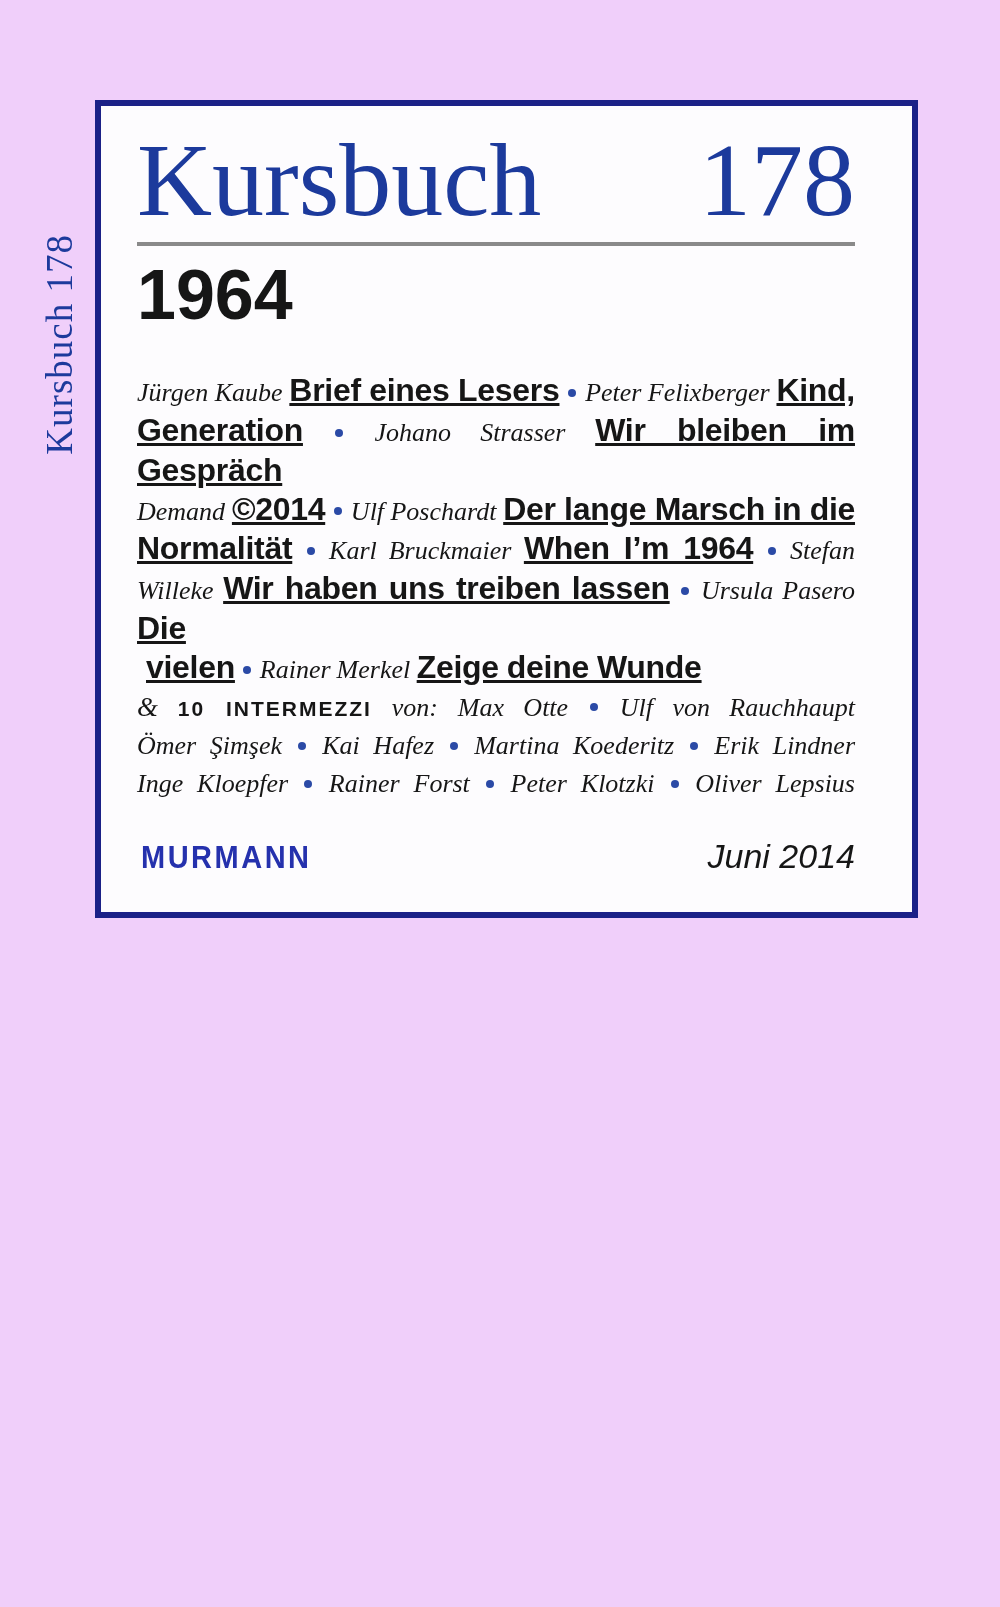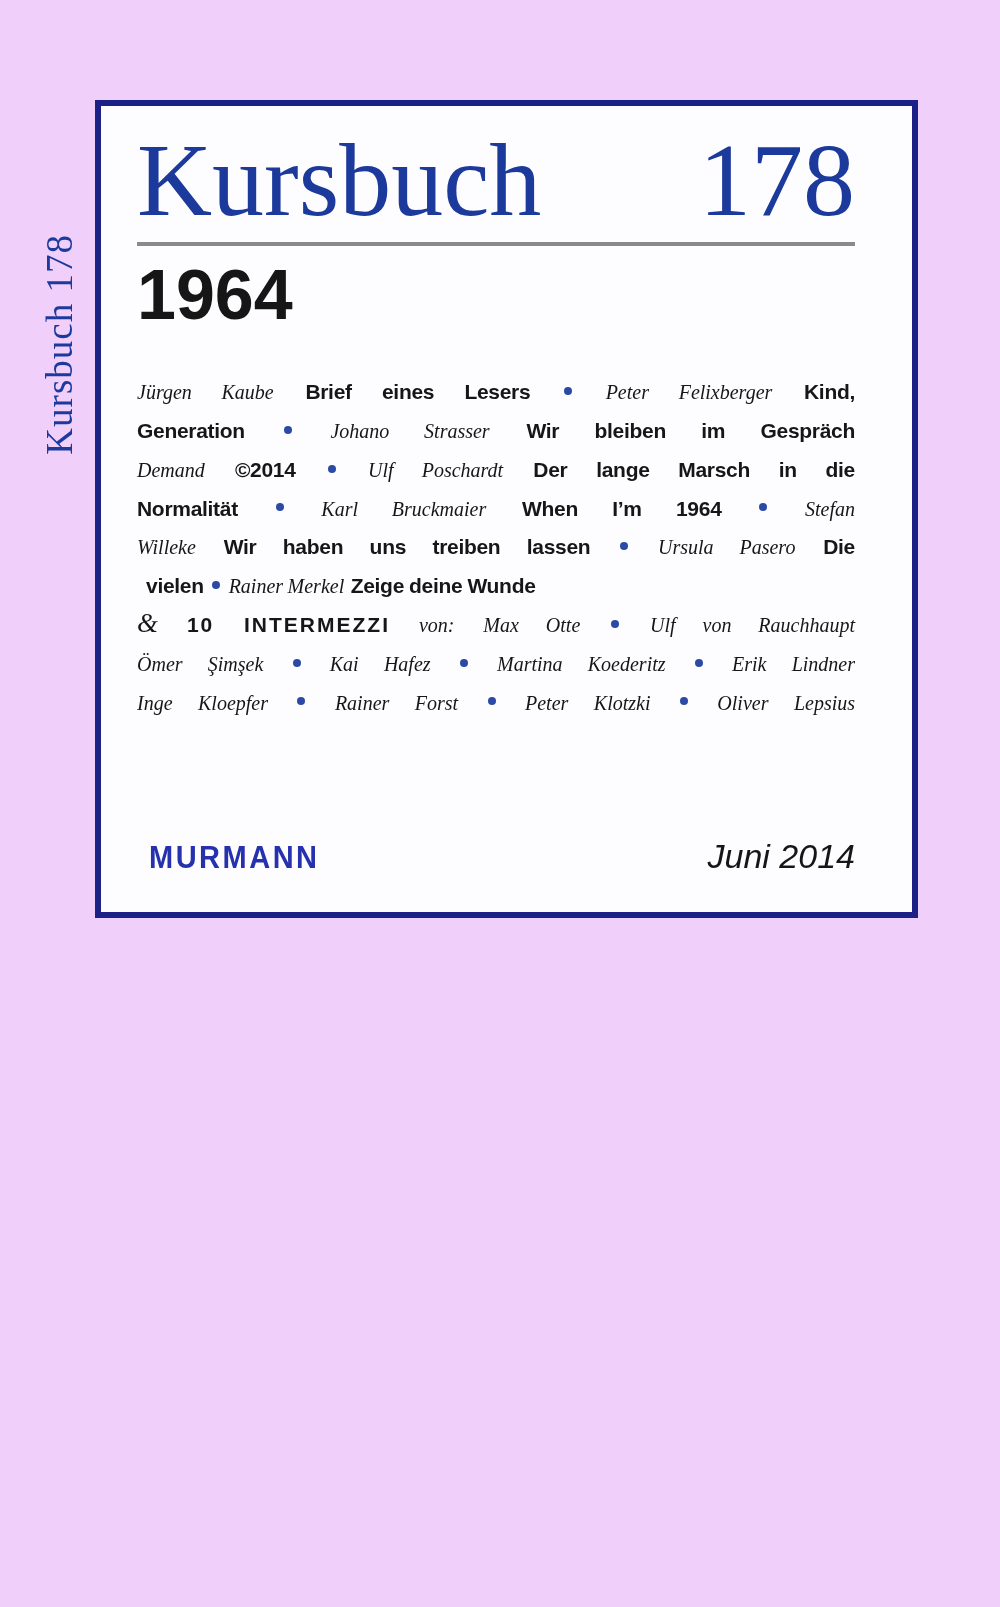--- a/index.html
+++ b/index.html
@@ -67,27 +67,28 @@
     line-height: 36.8px;
     text-align: justify;
     text-align-last: justify;
     word-spacing: -0.5px;
     white-space: normal;
   }
   .line.left { text-align-last: auto; margin-left: 9px; }
   .au {
     font-family: "Liberation Serif", serif;
     font-style: italic;
-    font-size: 20px;
+    font-size: 26px;
   }
   .ti {
     font-family: "Liberation Sans", sans-serif;
     font-weight: 700;
-    font-size: 21px;
+    font-size: 32px;
     letter-spacing: -0.3px;
+    text-decoration: underline;
   }
   .amp {
     font-family: "Liberation Serif", serif;
     font-style: italic;
     font-size: 27px;
   }
   .lbl {
     font-family: "Liberation Sans", sans-serif;
     font-weight: 700;
     font-size: 21px;
@@ -97,21 +98,21 @@
     display: inline-block;
     width: 8px;
     height: 8px;
     border-radius: 50%;
     background: var(--bullet, #2b4aa6);
     vertical-align: middle;
     margin: 0 2px 3px 2px;
   }
   .footer {
     position: absolute;
-    left: 48px;
+    left: 40px;
     right: 57px;
     bottom: 36px;
     display: flex;
     justify-content: space-between;
     align-items: baseline;
   }
   .publisher {
     font-family: "Liberation Sans", sans-serif;
     font-weight: 700;
     font-size: 29px;

